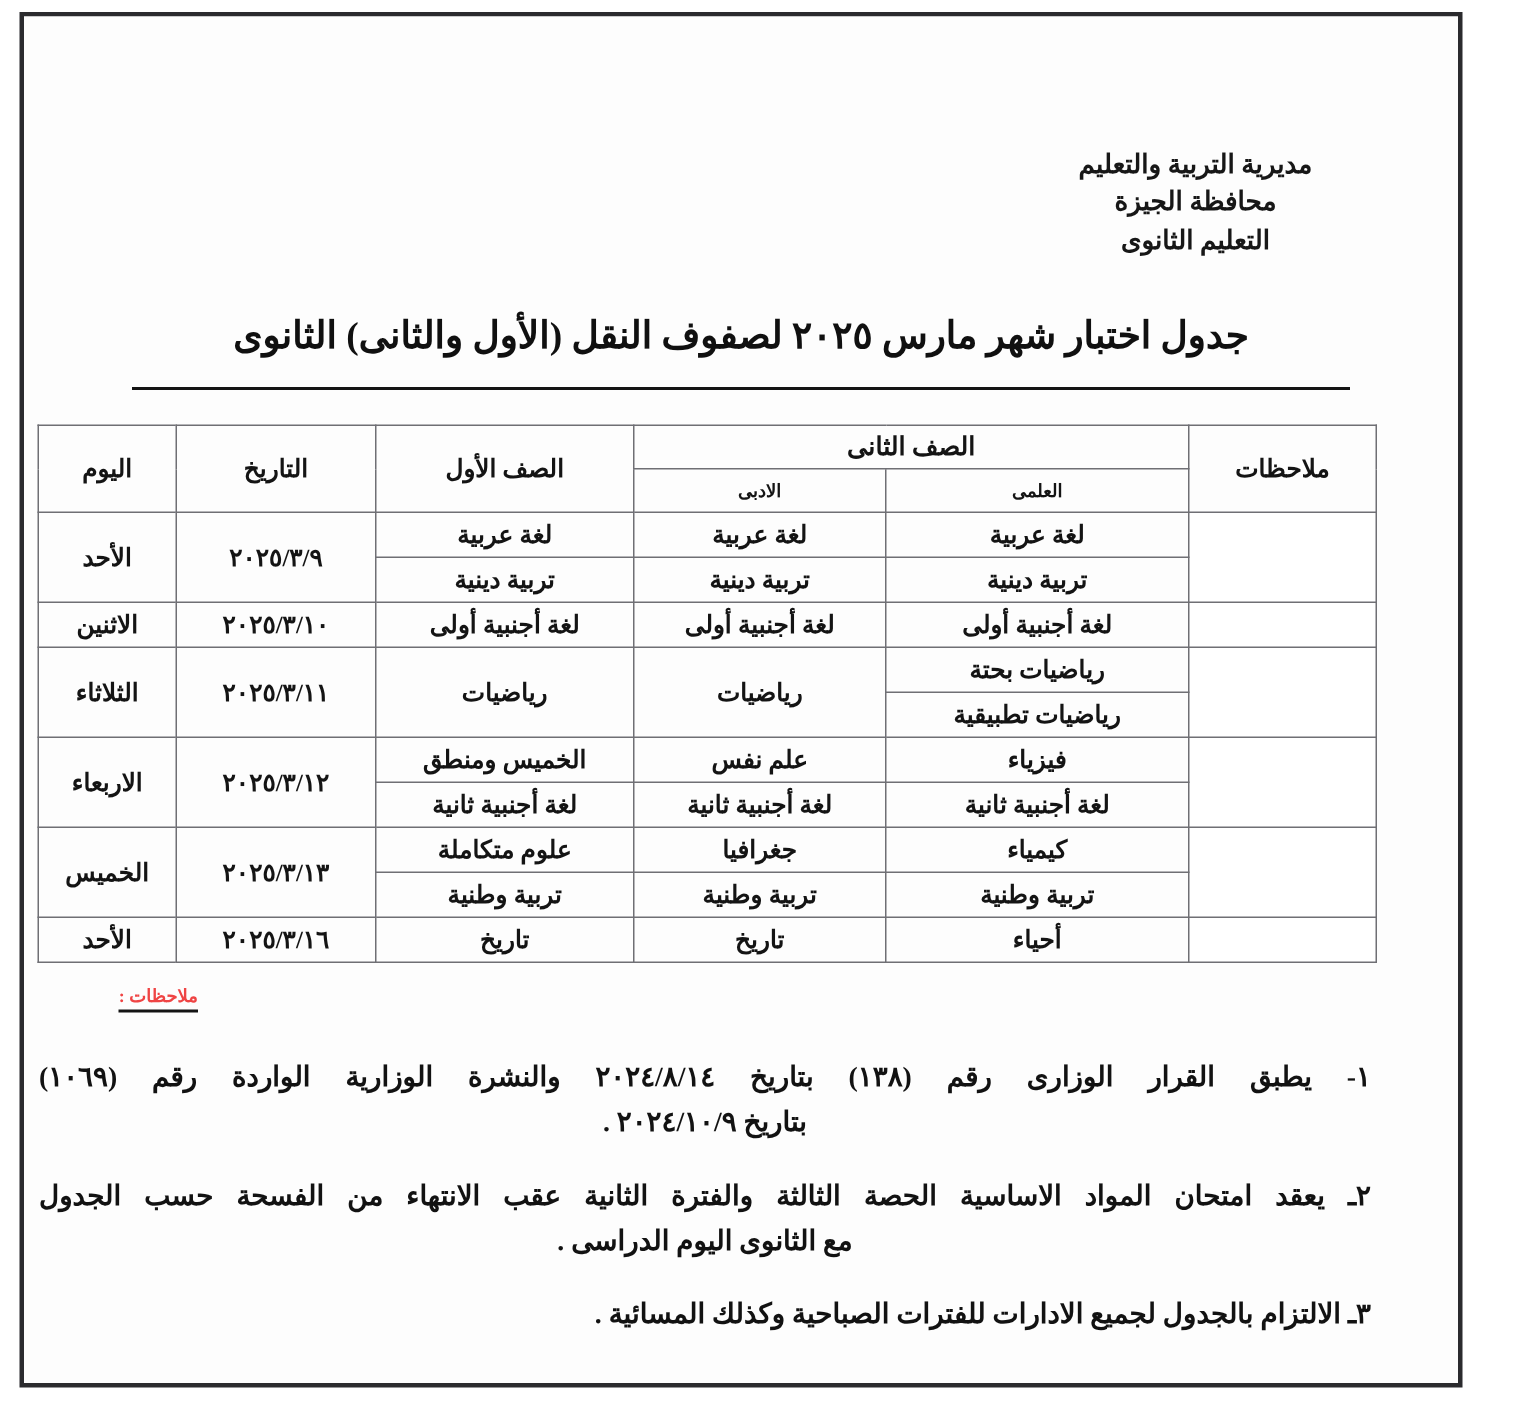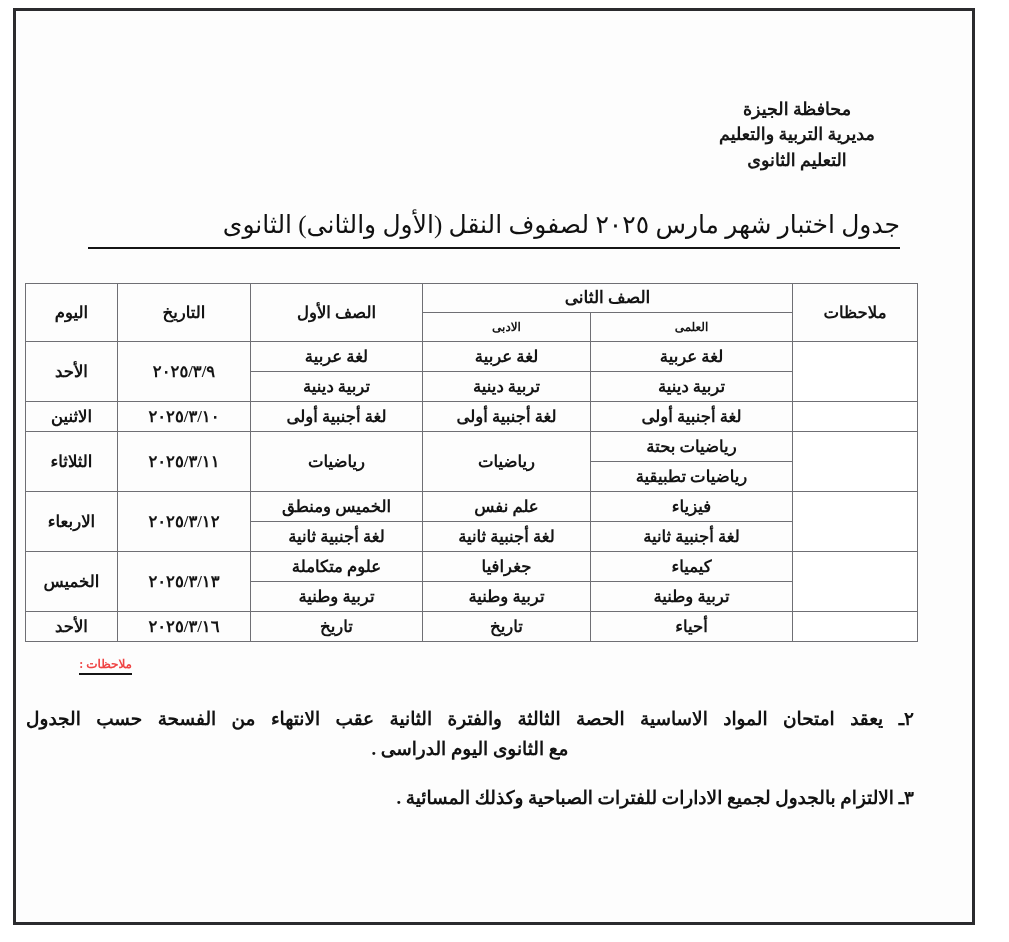--- a/index.html
+++ b/index.html
@@ -48,26 +48,26 @@
     width: 230px;
   }
   .letterhead div { white-space: nowrap; }
 
   
   .doc-title {
     position: absolute;
     top: 198px;
     right: 72px;
     left: 72px;
-    text-align: right;
+    text-align: center;
     font-size: 25px;
-    font-weight: normal;
+    font-weight: bold;
     color: #101010;
     border-bottom: 2.5px solid #141414;
-    padding-bottom: 7px;
+    padding-bottom: 18px;
     line-height: 1.25;
     white-space: nowrap;
   }
 
   
   .sched-wrap {
     position: absolute;
     top: 272px;
     right: 54px;
     width: 892px;
@@ -133,22 +133,22 @@
   .note.n2 .note-line:first-child { text-align: justify; text-align-last: justify; }
   .note.n3 { text-align: right; font-family: Liberation Serif, serif; }
 </style>
 </head>
 <body>
 
 <div class="page-frame">
   <div class="page-inner">
 
     <div class="letterhead">
+      <div>مديرية التربية والتعليم</div>
       <div>محافظة الجيزة</div>
-      <div>مديرية التربية والتعليم</div>
       <div>التعليم الثانوى</div>
     </div>
 
     <div class="doc-title">جدول اختبار شهر مارس ٢٠٢٥ لصفوف النقل (الأول والثانى) الثانوى</div>
 
     <div class="sched-wrap">
       <table class="sched">
         <colgroup>
           <col class="col-notes">
           <col class="col-sci">
@@ -236,20 +236,24 @@
               <td class="cell-sub">تاريخ</td>
               <td class="cell-date cell-sub" rowspan="1">٢٠٢٥/٣/١٦</td>
               <td class="cell-day cell-sub" rowspan="1">الأحد</td>
             </tr>
           </tbody>
       </table>
     </div>
 
     <div class="notes-title">ملاحظات :</div>
     <div class="notes-list" id="notes-list">
+        <div class="note n1">
+          <span class="note-line">١- يطبق القرار الوزارى رقم (١٣٨) بتاريخ ٢٠٢٤/٨/١٤ والنشرة الوزارية الواردة رقم (١٠٦٩)</span>
+          <span class="note-line">بتاريخ ٢٠٢٤/١٠/٩ .</span>
+        </div>
         <div class="note n2">
           <span class="note-line">٢ـ يعقد امتحان المواد الاساسية الحصة الثالثة والفترة الثانية عقب الانتهاء من الفسحة حسب الجدول</span>
           <span class="note-line">مع الثانوى اليوم الدراسى .</span>
         </div>
         <div class="note n3">
           <span class="note-line">٣ـ الالتزام بالجدول لجميع الادارات للفترات الصباحية وكذلك المسائية .</span>
         </div>
       </div>
 
   </div>

